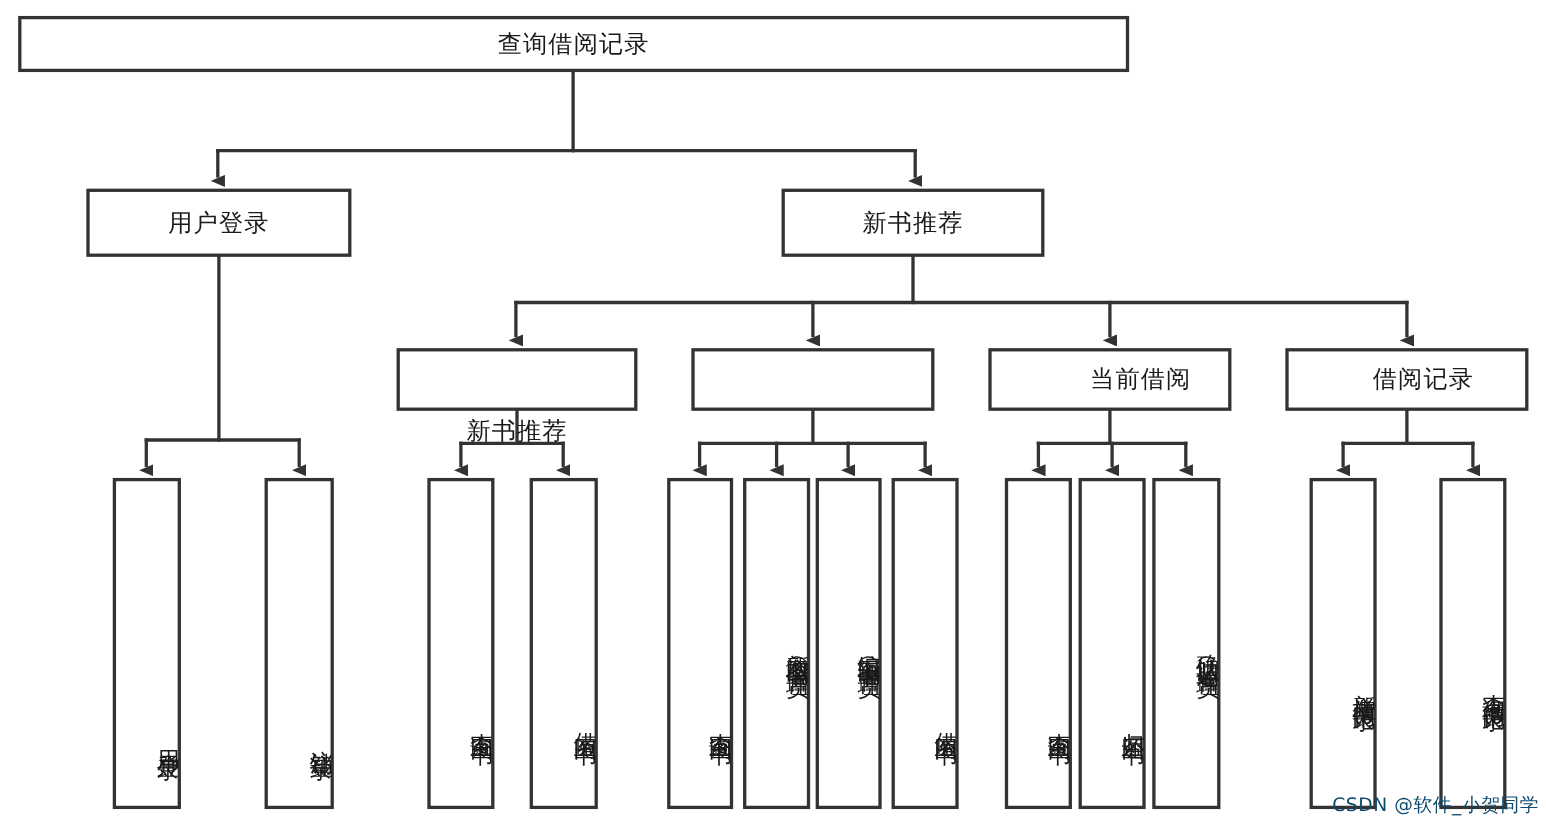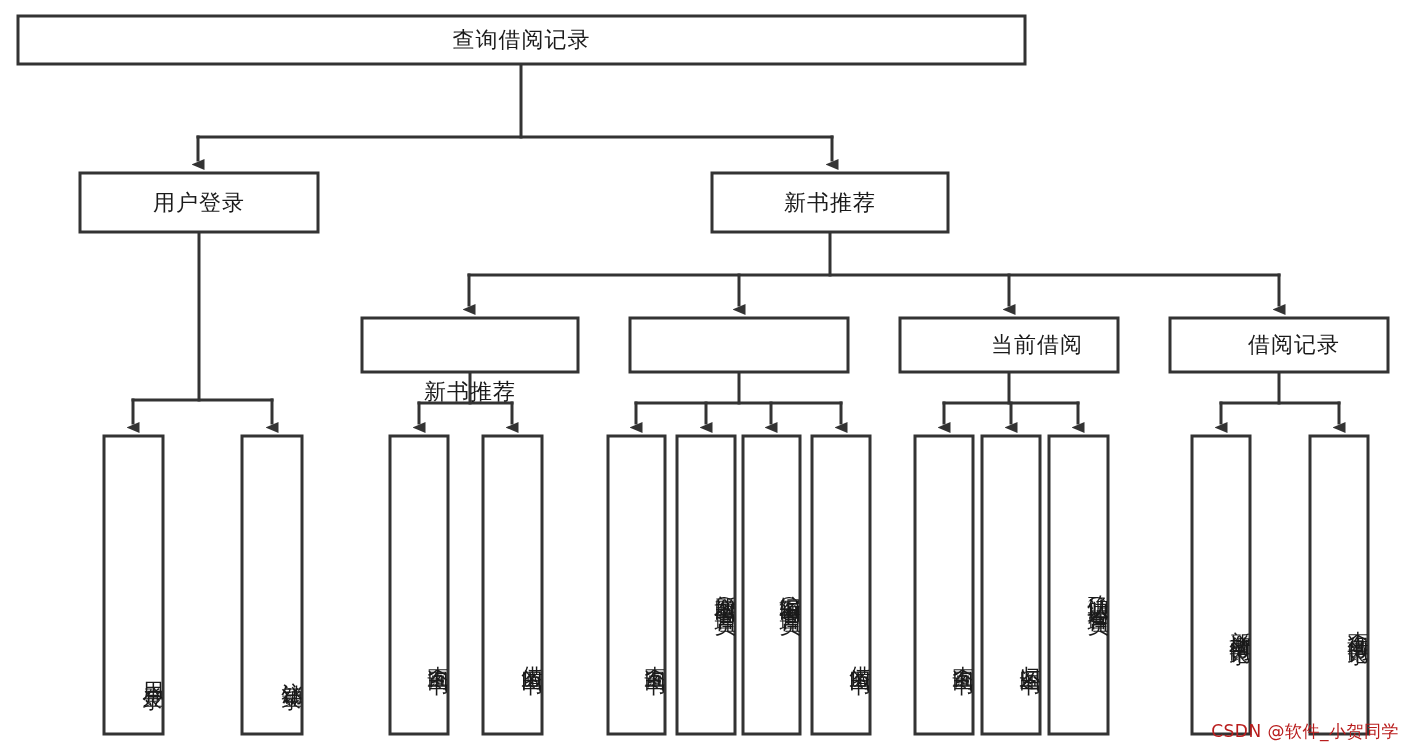--- a/index.html
+++ b/index.html
@@ -8,21 +8,21 @@
   svg#flow{position:absolute;left:0;top:0;width:1405px;height:747px;}
   .box-rect{fill:#ffffff;stroke:#333333;stroke-width:3;}
   .edge{stroke:#333333;stroke-width:3;fill:none;stroke-linecap:square;}
   .vtext{position:absolute;writing-mode:vertical-rl;text-orientation:upright;
          font-family:"DejaVu Sans","Liberation Sans",sans-serif;font-size:21px;color:#1a1a1a;
          letter-spacing:3px;line-height:1;display:flex;align-items:flex-start;
          justify-content:center;white-space:nowrap;pointer-events:none;}
   .htext{position:absolute;display:flex;align-items:center;justify-content:center;
          font-family:"DejaVu Sans","Liberation Sans",sans-serif;font-size:22px;color:#1a1a1a;
          letter-spacing:1px;pointer-events:none;}
-  #watermark{position:absolute;right:6px;bottom:4px;font-size:17px;color:#b91c1c;
+  #watermark{position:absolute;right:6px;bottom:4px;font-size:17px;color:#0c4a6e;
              font-family:"DejaVu Sans","Liberation Sans",sans-serif;letter-spacing:0.5px;}
 </style>
 </head>
 <body>
 
 <div id="diagram-root">
 
   <svg id="flow" viewBox="0 0 1405 747">
     <defs>
       <marker id="arrow" markerWidth="11" markerHeight="13" refX="1" refY="6.5" orient="auto" markerUnits="userSpaceOnUse">

